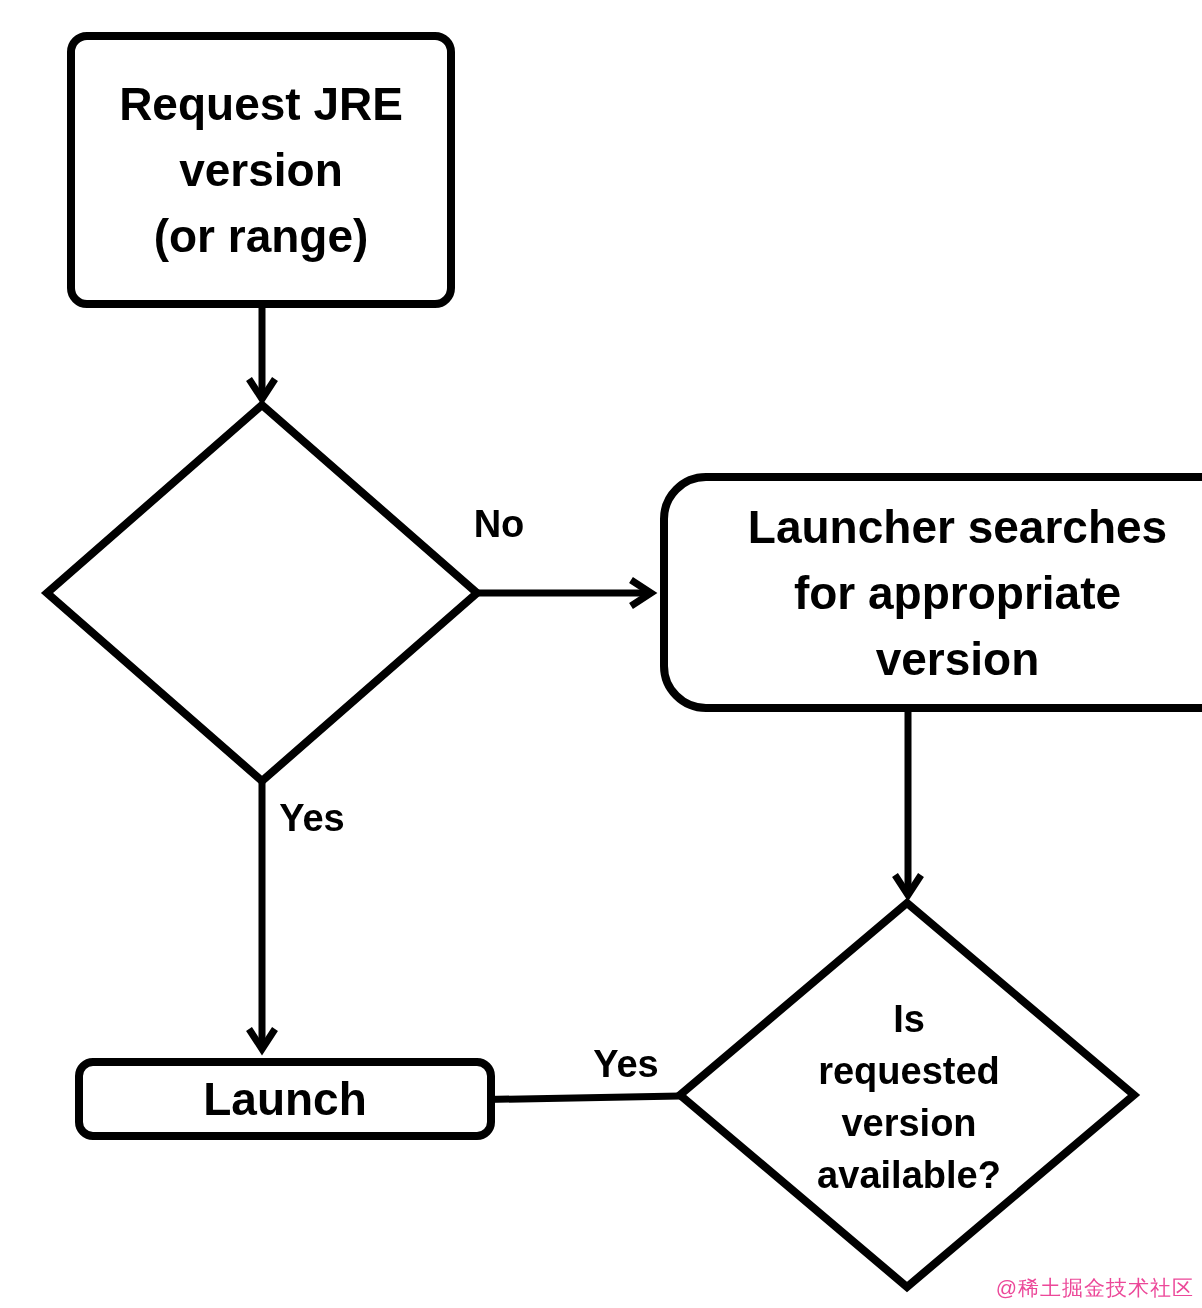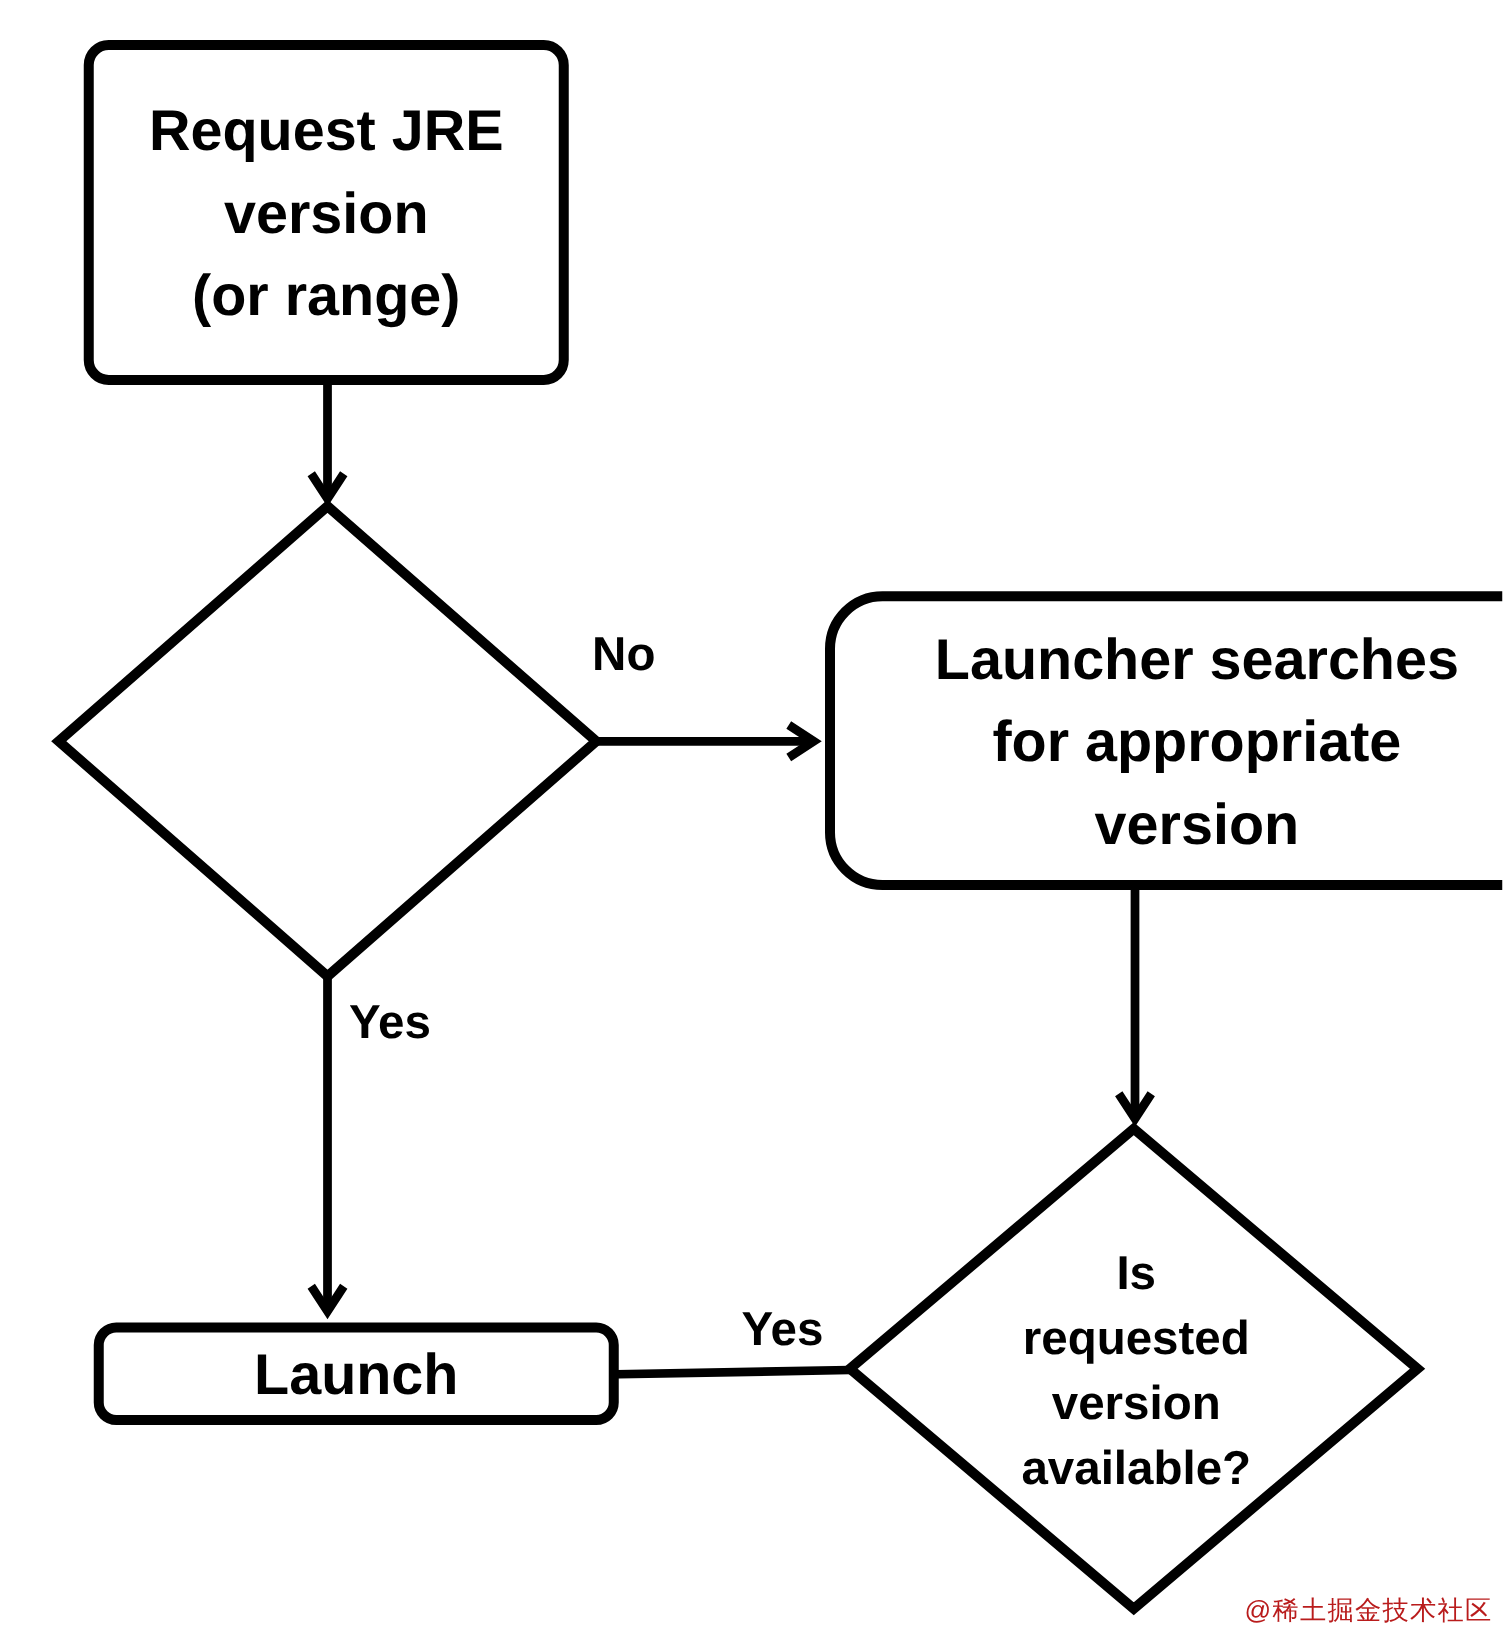--- a/index.html
+++ b/index.html
@@ -96,21 +96,21 @@
   }
   #yes-label-2 {
     left: 626px;
     top: 1064px;
   }
   #watermark {
     position: absolute;
     right: 8px;
     bottom: 6px;
     font-size: 21px;
-    color: #b91c1c;
+    color: #ec4899;
     font-weight: 400;
     letter-spacing: 1px;
   }
 </style>
 </head>
 <body>
 
 <div id="canvas">
 
   <svg id="wires" viewBox="0 0 1202 1308" xmlns="http://www.w3.org/2000/svg">

